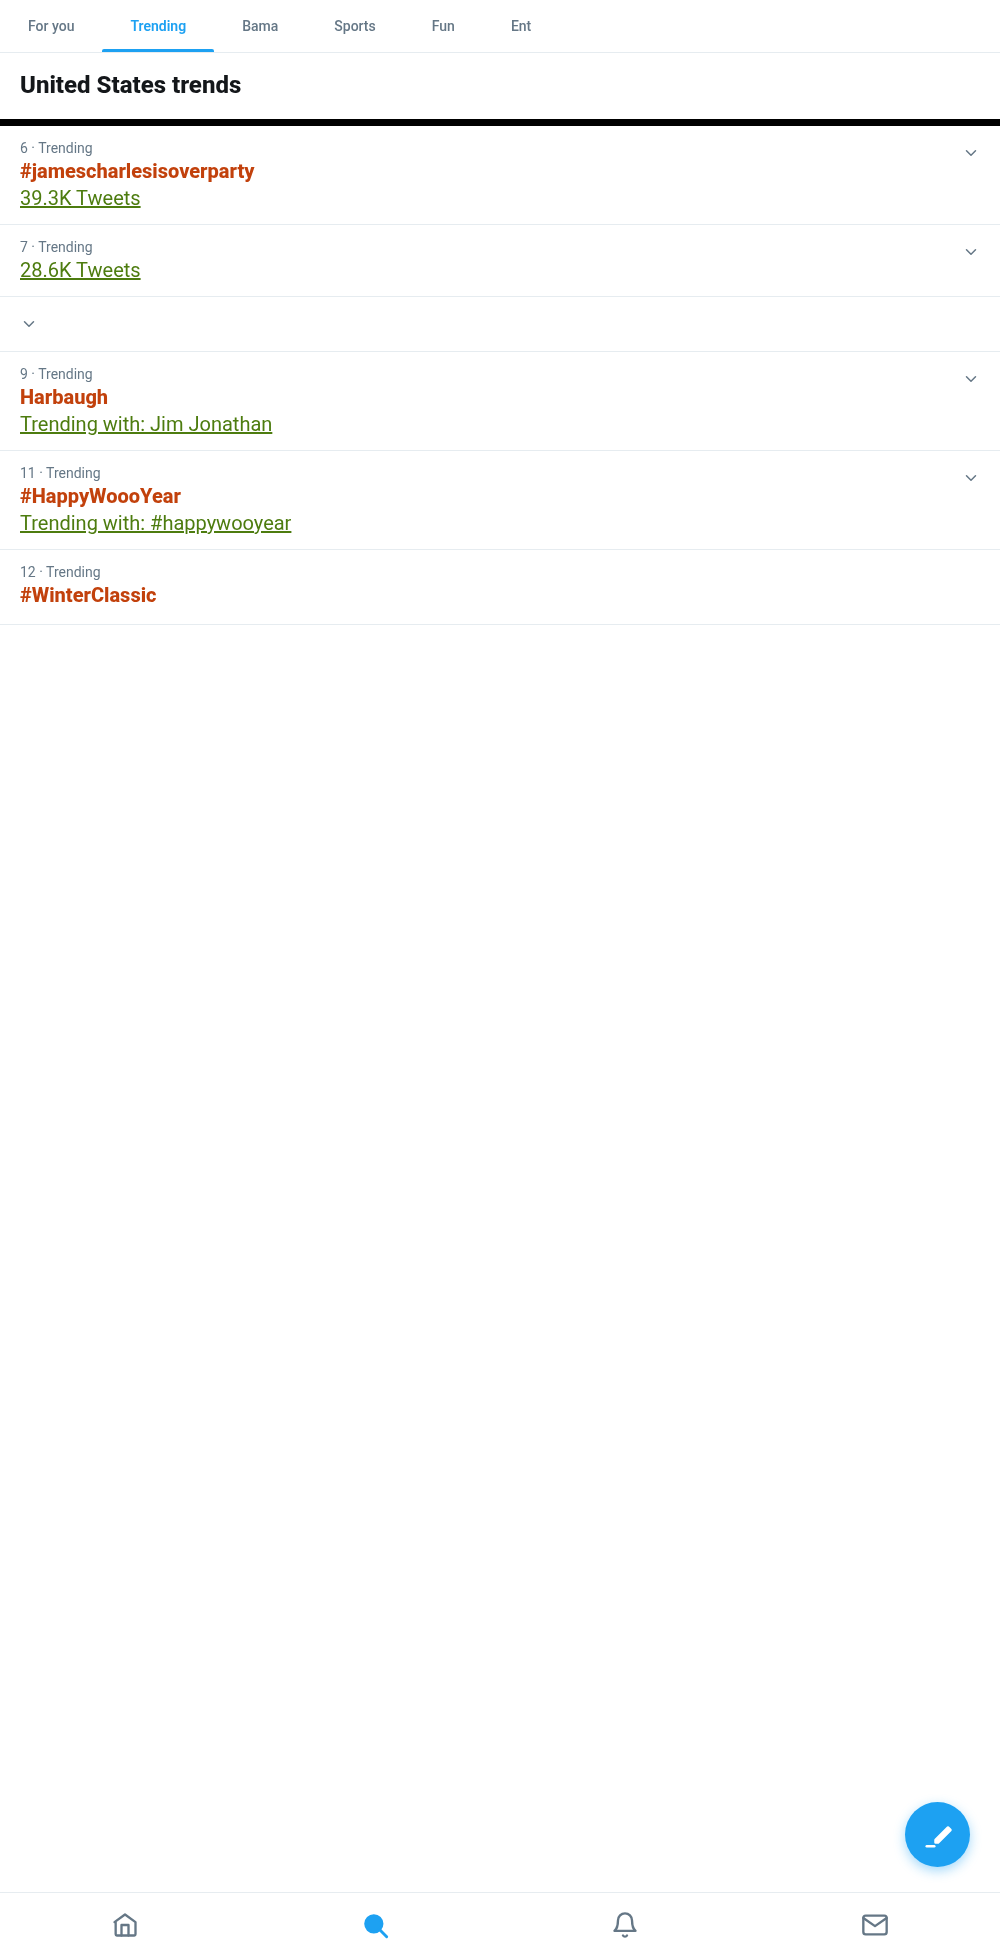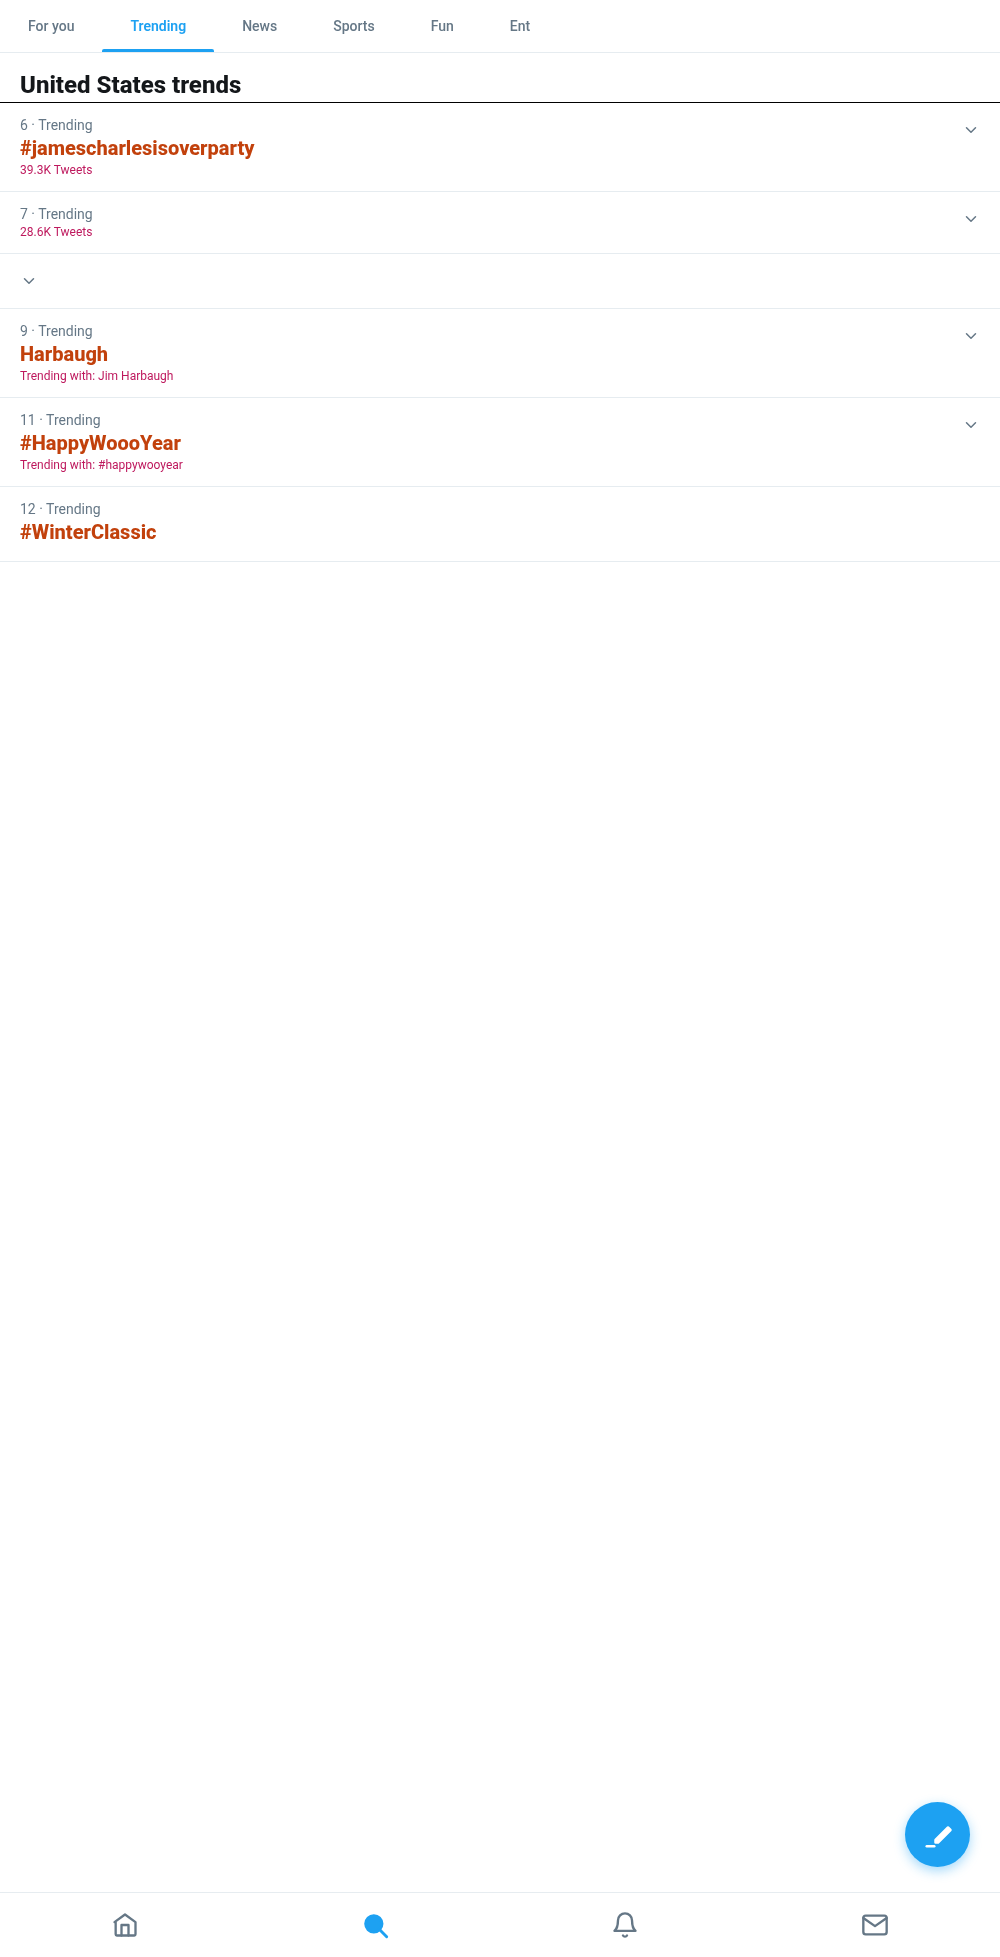--- a/index.html
+++ b/index.html
@@ -41,25 +41,25 @@
       bottom: 0;
       left: 0;
       right: 0;
       height: 3px;
       background: #1da1f2;
       border-radius: 2px 2px 0 0;
     }
 
     
     .section-title {
-      padding: 18px 20px 3px 20px;
+      padding: 18px 20px 20px 20px;
       font-size: 24px;
       font-weight: 800;
       color: #14171a;
-      border-bottom: 1px solid #000000;
+      border-bottom: 7px solid #000000;
     }
 
     
     .trend-item {
       padding: 14px 20px;
       border-bottom: 1px solid #e6ecf0;
       cursor: pointer;
       display: flex;
       justify-content: space-between;
       align-items: flex-start;
@@ -74,22 +74,23 @@
       color: #657786;
       margin-bottom: 3px;
     }
     .trend-hashtag {
       font-size: 20px;
       font-weight: 800;
       color: #c2410c;
       margin-bottom: 3px;
     }
     .trend-meta {
-      font-size: 12px;
-      color: #be185d;
+      font-size: 20px;
+      color: #4d7c0f;
+      text-decoration: underline;
     }
     .trend-chevron {
       color: #657786;
       font-size: 16px;
       margin-top: 4px;
       flex-shrink: 0;
     }
 
     
     .fab {
@@ -151,21 +152,21 @@
     .trend-item.partial {
       overflow: hidden;
     }
   </style>
 </head>
 <body>
 
 <div class="tab-bar">
 <div class="tab-item">For you</div>
     <div class="tab-item active">Trending</div>
-    <div class="tab-item">News</div>
+    <div class="tab-item">Bama</div>
     <div class="tab-item">Sports</div>
     <div class="tab-item">Fun</div>
     <div class="tab-item">Ent</div>
   </div>
 
 <div class="section-title">United States trends</div>
 
 <div class="trends-list">
 <div class="trend-item">
       <div class="trend-content">
@@ -188,21 +189,21 @@
     </div>
     <div class="trend-item">
       <div class="trend-chevron"><svg width="18" height="18" viewBox="0 0 24 24" fill="none" stroke="#657786" stroke-width="2" stroke-linecap="round" stroke-linejoin="round">
           <polyline points="6 9 12 15 18 9"></polyline>
         </svg></div>
     </div>
     <div class="trend-item">
       <div class="trend-content">
         <div class="trend-rank-label">9 · Trending</div>
         <div class="trend-hashtag">Harbaugh</div>
-        <div class="trend-meta">Trending with: Jim Harbaugh</div>
+        <div class="trend-meta">Trending with: Jim Jonathan</div>
       </div>
       <div class="trend-chevron"><svg width="18" height="18" viewBox="0 0 24 24" fill="none" stroke="#657786" stroke-width="2" stroke-linecap="round" stroke-linejoin="round">
           <polyline points="6 9 12 15 18 9"></polyline>
         </svg></div>
     </div>
     <div class="trend-item">
       <div class="trend-content">
         <div class="trend-rank-label">11 · Trending</div>
         <div class="trend-hashtag">#HappyWoooYear</div>
         <div class="trend-meta">Trending with: #happywooyear</div>

